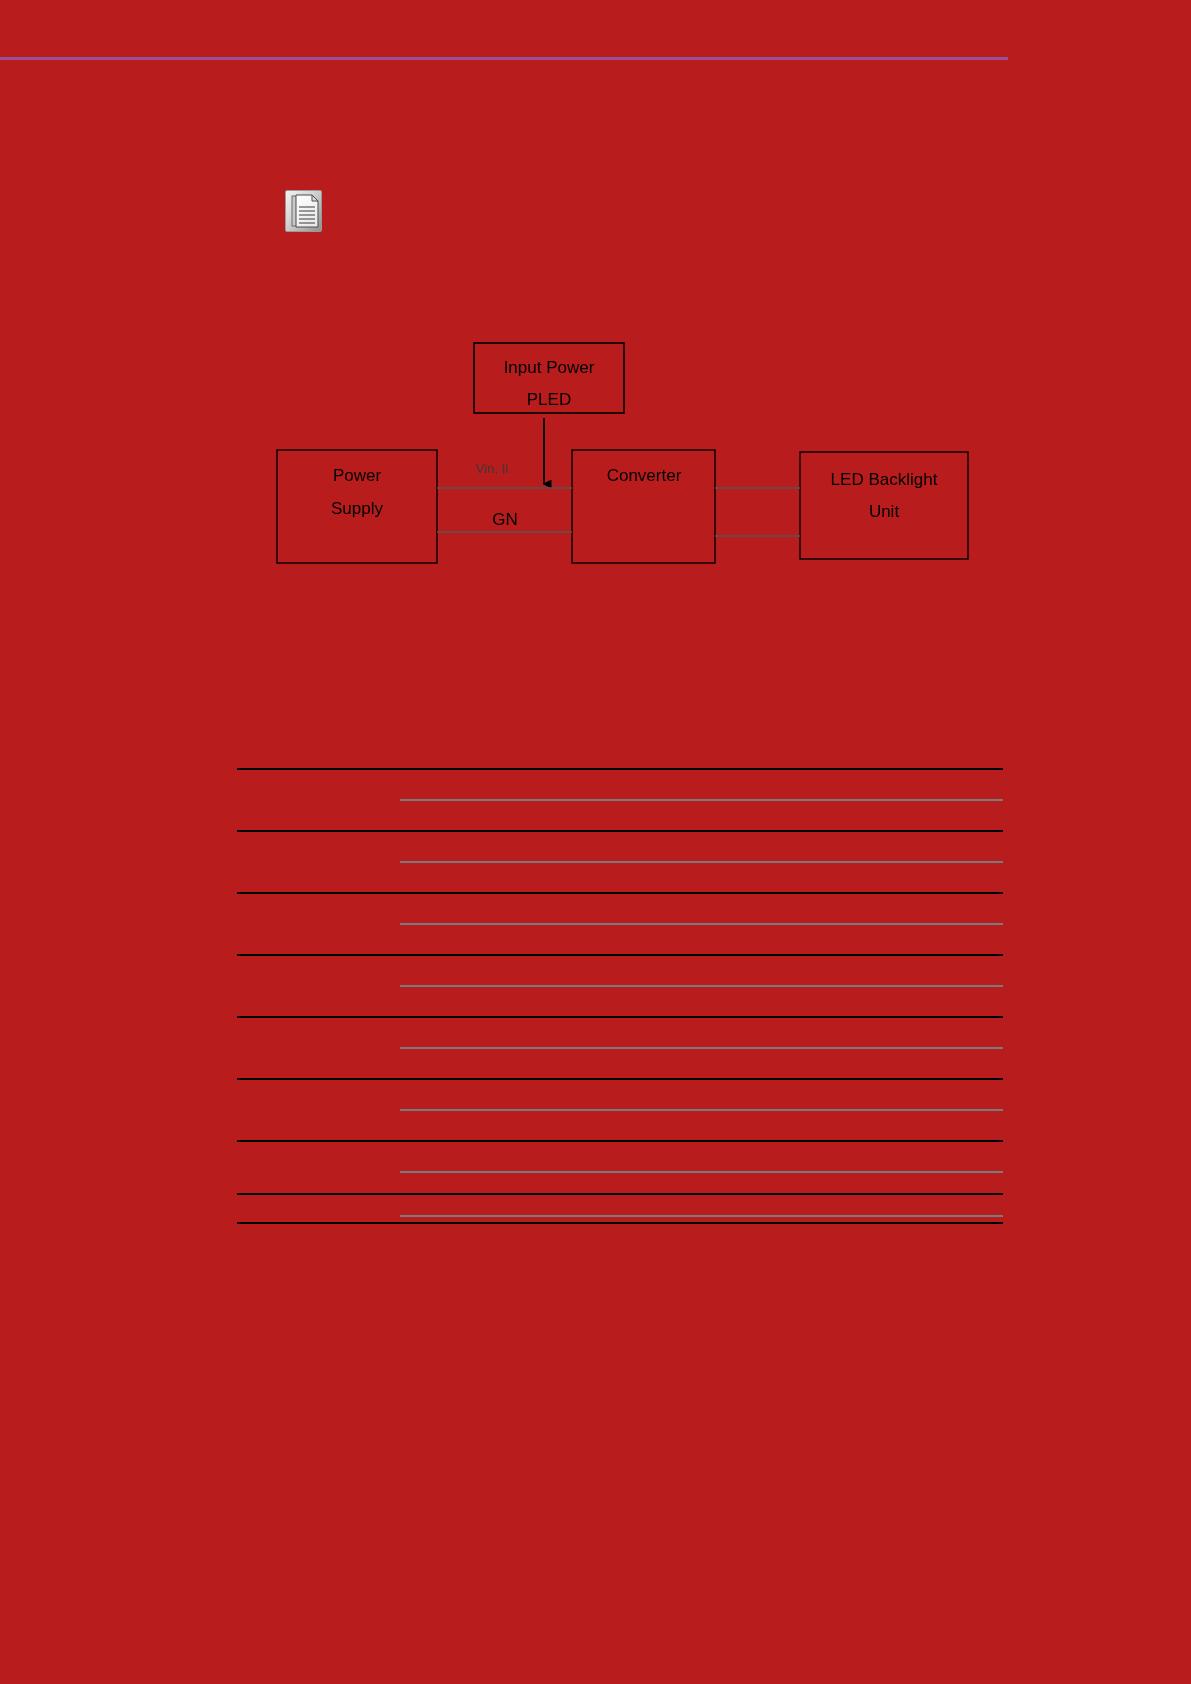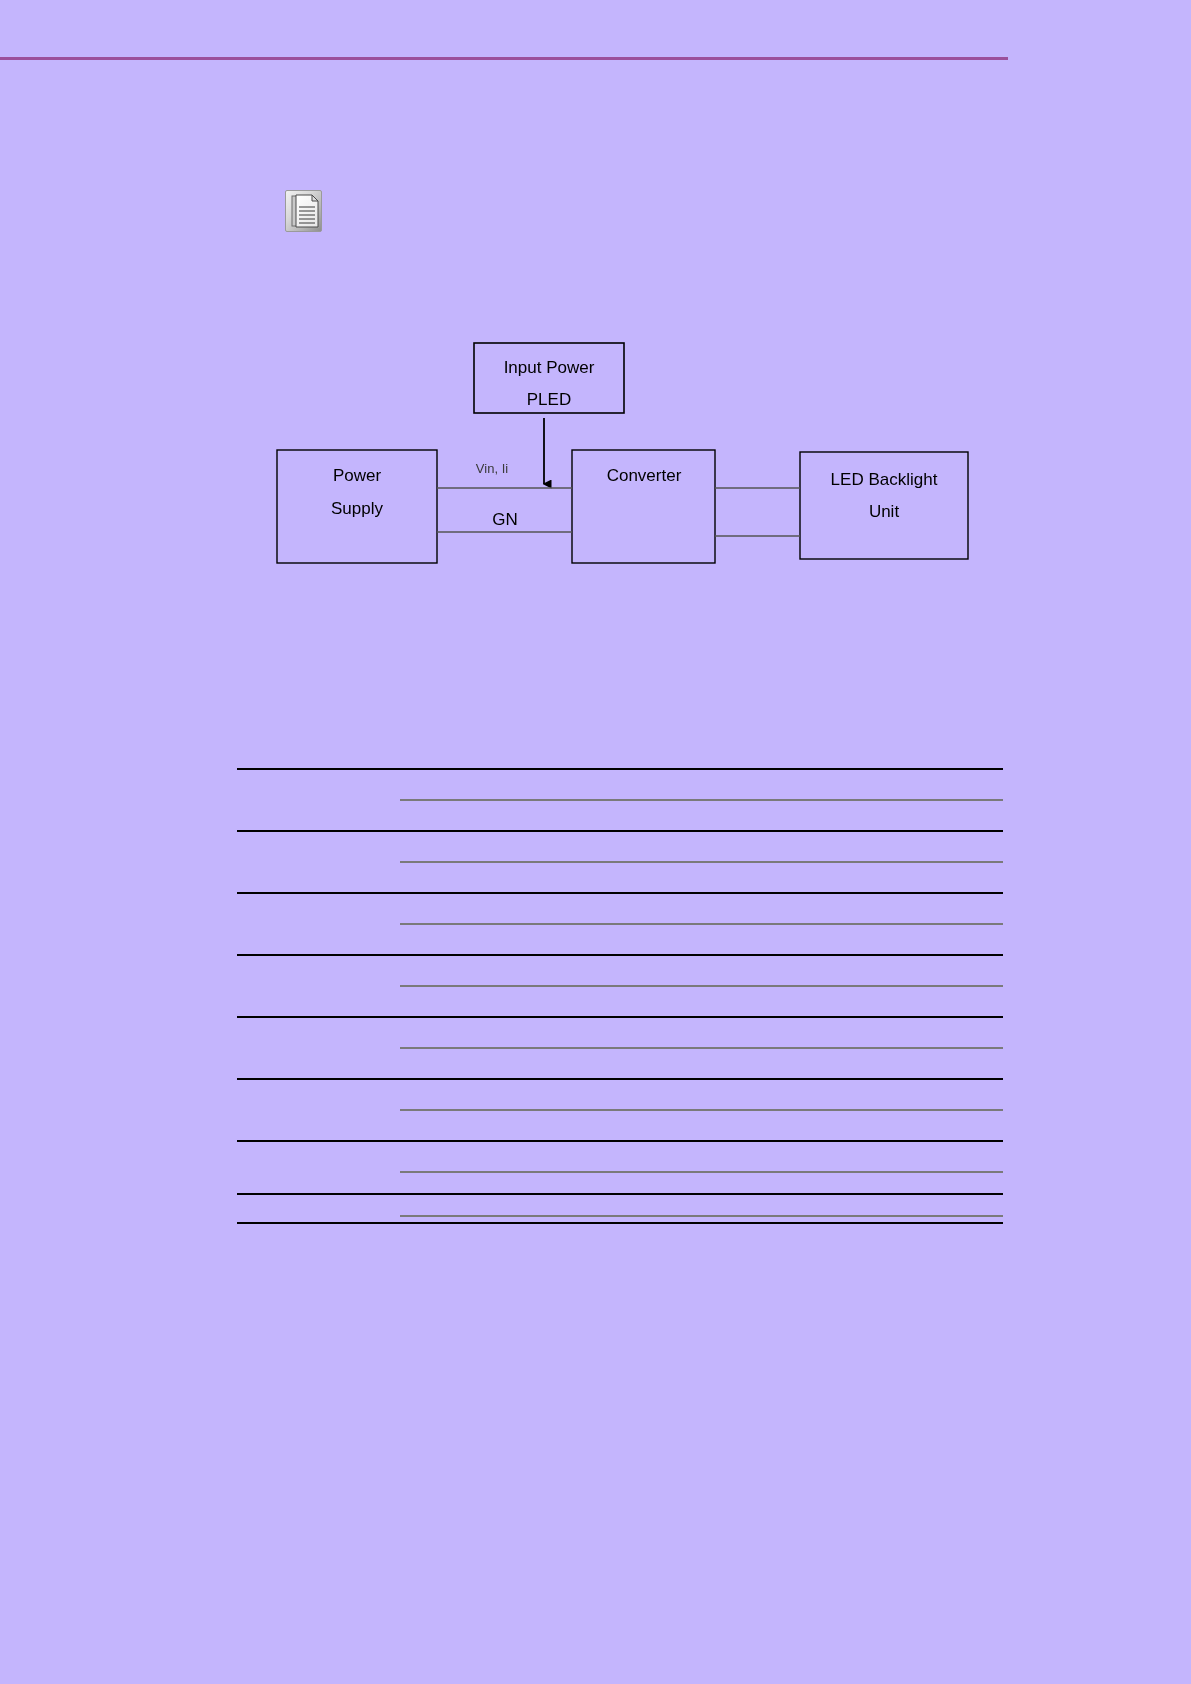--- a/index.html
+++ b/index.html
@@ -9,21 +9,21 @@
     background: #ffffff;
   }
   body {
     font-family: "Liberation Sans", sans-serif;
     color: #000000;
   }
   #page {
     position: relative;
     width: 1191px;
     height: 1684px;
-    background: #c4b5fd;
+    background: #b91c1c;
     overflow: hidden;
   }
 
   
   .header-rule {
     position: absolute;
     left: 0;
     top: 57px;
     width: 1008px;
     height: 3px;

